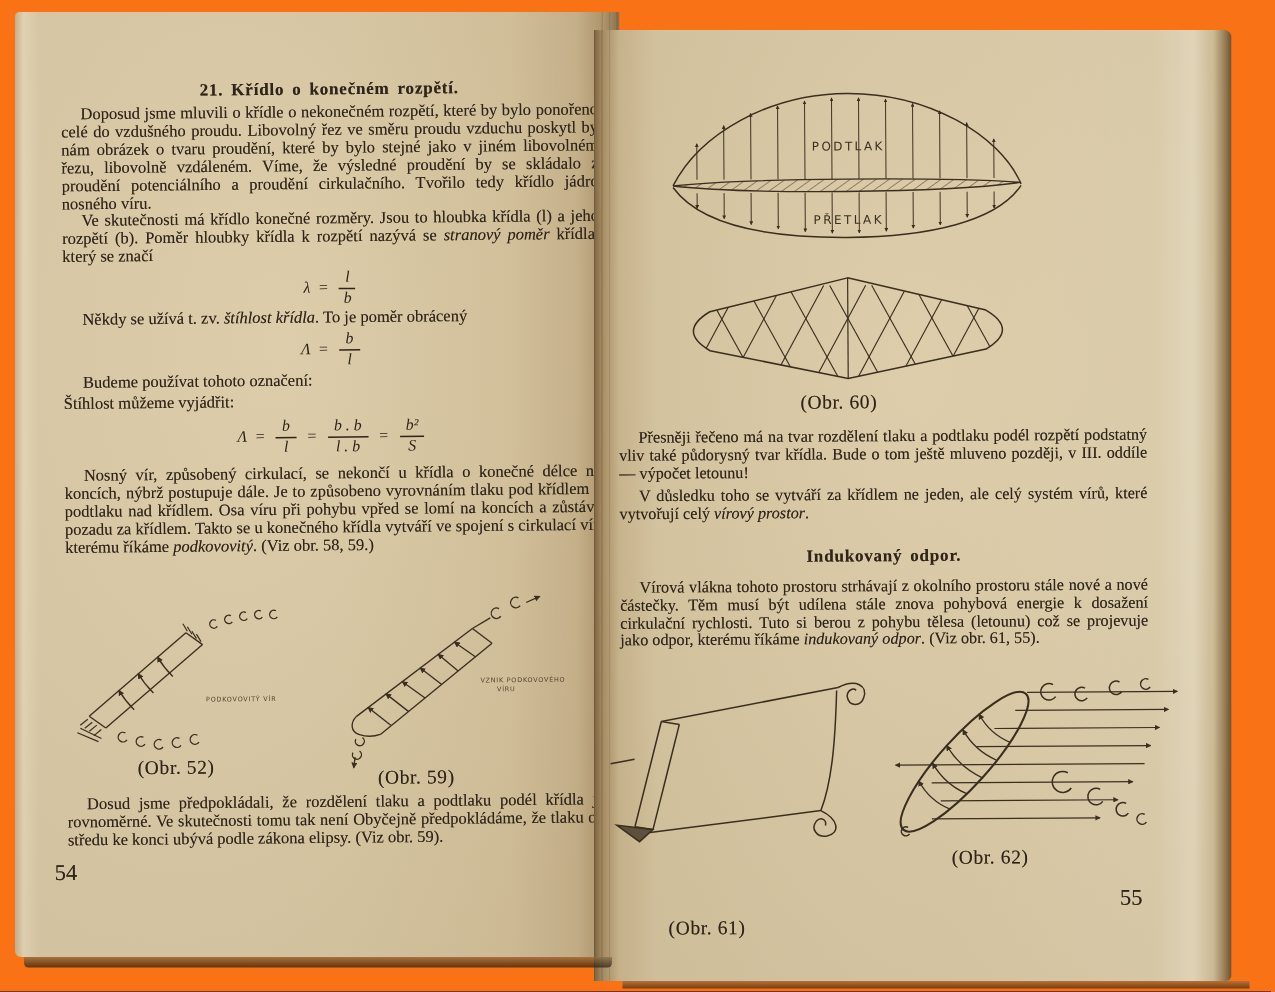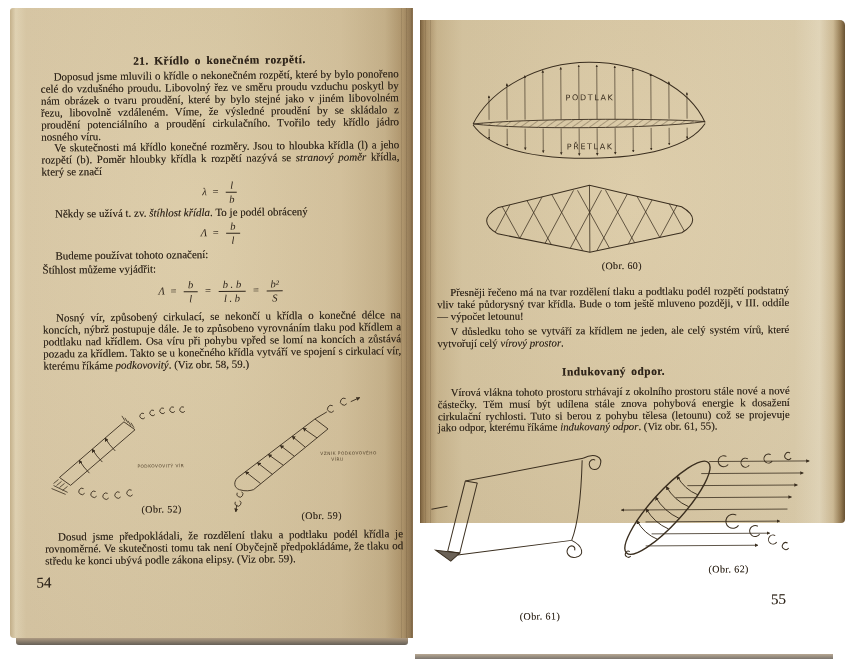--- a/index.html
+++ b/index.html
@@ -1,43 +1,43 @@
 <!DOCTYPE html>
 <html><head>
 <meta charset="utf-8">
 <style>
   html,body{margin:0;padding:0;background:#0a0806;}
-  .photo{position:relative;width:850px;height:661px;background:#ffffff;overflow:hidden;
+  .photo{position:relative;width:850px;height:661px;background:#f97316;overflow:hidden;
          font-family:"Liberation Serif",serif;}
   
   .page{position:absolute;color:#2e241a;}
   .page-left{left:10px;top:8px;width:403px;height:630px;border-radius:3px 0 0 4px;
     background:
       radial-gradient(ellipse at 45% 35%, rgba(255,250,230,0.10), rgba(40,25,10,0.05) 85%),
       linear-gradient(90deg,#cab68f 0%,#e6d8b8 1.4%,#dccba8 4%,#d8c7a2 55%,#d5c29c 82%,#c9b48c 93%,#b2986e 97.5%,#8d7350 100%);}
   .page-left::after{content:"";position:absolute;right:0;top:0;bottom:0;width:12px;
       background:repeating-linear-gradient(90deg,rgba(70,52,30,.15) 0 1px,transparent 1px 5px);}
-  .page-right{left:420px;top:20px;width:425px;height:503px;border-radius:0 5px 4px 0;
+  .page-right{left:396px;top:20px;width:425px;height:634px;border-radius:0 5px 4px 0;
     background:
       radial-gradient(ellipse at 50% 35%, rgba(255,250,230,0.09), rgba(40,25,10,0.05) 85%),
       linear-gradient(90deg,#7e6440 0%,#a98e64 1.2%,#cdb991 4%,#d8c7a2 10%,#dac9a5 55%,#dfd0ae 88%,#e8dcbf 94%,#d3c09a 97.2%,#9a8057 99%,#6b5433 100%);}
   .page-right::before{content:"";position:absolute;left:0;top:0;bottom:0;width:14px;
       background:repeating-linear-gradient(90deg,rgba(70,52,30,.16) 0 1px,transparent 1px 5px);}
   .tilt-l{position:absolute;left:0;top:0;width:100%;height:100%;transform:rotate(-0.55deg);}
   .tilt-r{position:absolute;left:0;top:0;width:100%;height:100%;transform:rotate(-0.35deg);}
   .edge-strip{position:absolute;background:linear-gradient(180deg,#8a6f4c,#231a0e);}
   
   .blk{position:absolute;text-align:justify;text-shadow:0 0 .4px rgba(48,38,22,.55);}
   .pl .blk{left:33px;width:358px;font-size:11px;line-height:11.9px;}
   .pr .blk{left:17px;width:352px;font-size:10.8px;line-height:11.8px;}
   .ind{text-indent:13px;}
   .hd{position:absolute;text-align:center;font-weight:bold;font-size:11.4px;
       letter-spacing:.5px;word-spacing:2px;text-shadow:0 0 .4px rgba(48,38,22,.6);}
   .it{font-style:italic;}
-  .cap{position:absolute;font-size:10px;text-align:right;letter-spacing:.4px;
+  .cap{position:absolute;font-size:13px;text-align:left;letter-spacing:.4px;
        text-shadow:0 0 .4px rgba(48,38,22,.5);}
   .pgnum{position:absolute;font-size:15px;text-shadow:0 0 .4px rgba(48,38,22,.5);}
   
   .formula{position:absolute;left:33px;width:358px;text-align:center;font-size:10.6px;}
   .fi{font-style:italic;}
   .frac{display:inline-block;vertical-align:middle;text-align:center;line-height:1.05;margin:0 2px;}
   .frac .top{display:block;border-bottom:1px solid #2e241a;padding:0 4px 1px;}
   .frac .bot{display:block;padding-top:1px;}
   .feq{margin:0 3px;}
   
@@ -59,21 +59,21 @@
       <div class="blk ind" style="top:62px;">Doposud jsme mluvili o křídle o nekonečném rozpětí, které by bylo ponořeno celé do vzdušného proudu. Libovolný řez ve směru proudu vzduchu poskytl by nám obrázek o tvaru proudění, které by bylo stejné jako v jiném libovolném řezu, libovolně vzdáleném. Víme, že výsledné proudění by se skládalo z proudění potenciálního a proudění cirkulačního. Tvořilo tedy křídlo jádro nosného víru.</div>
 
       <div class="blk ind" style="top:133px;"><span>Ve skutečnosti má křídlo konečné rozměry. Jsou to hloubka křídla (l) a jeho rozpětí (b). Poměr hloubky křídla k rozpětí nazývá se </span><span class="it">stranový poměr</span><span> křídla, který se značí</span></div>
 
       <div class="formula" style="top:172px;">
         <span class="fi">λ</span>
         <span class="feq">=</span>
         <span class="frac"><span class="top fi">l</span><span class="bot fi">b</span></span>
       </div>
 
-      <div class="blk ind" style="top:199px;"><span>Někdy se užívá t. zv. </span><span class="it">štíhlost křídla</span><span>. To je podél obrácený</span></div>
+      <div class="blk ind" style="top:199px;"><span>Někdy se užívá t. zv. </span><span class="it">štíhlost křídla</span><span>. To je poměr obrácený</span></div>
 
       <div class="formula" style="top:213px;">
         <span class="fi">Λ</span>
         <span class="feq">=</span>
         <span class="frac"><span class="top fi">b</span><span class="bot fi">l</span></span>
       </div>
 
       <div class="blk ind" style="top:241px;">Budeme používat tohoto označení:</div>
       <div class="blk" style="top:255px;">Štíhlost můžeme vyjádřit:</div>
 

